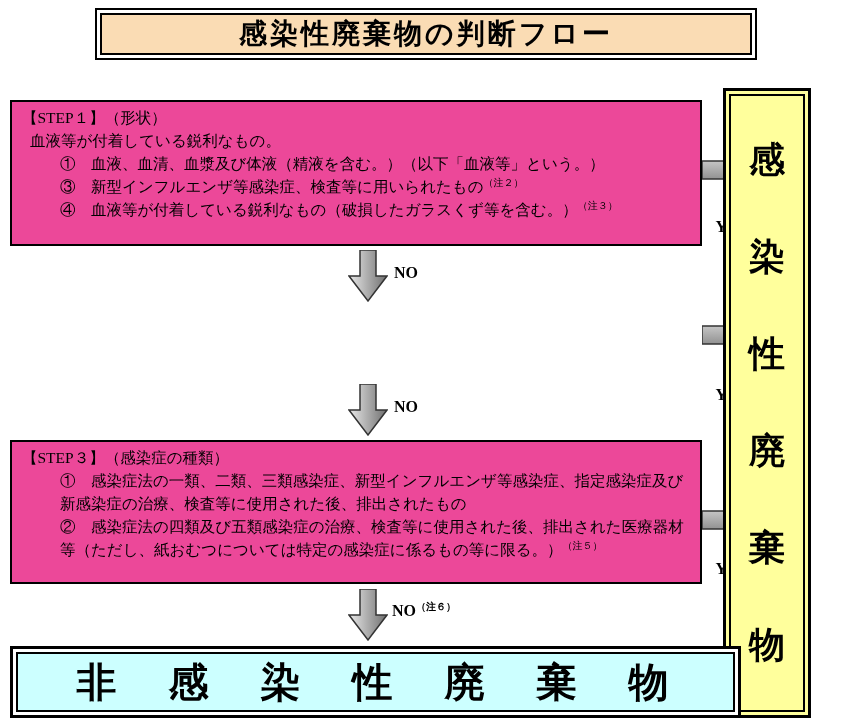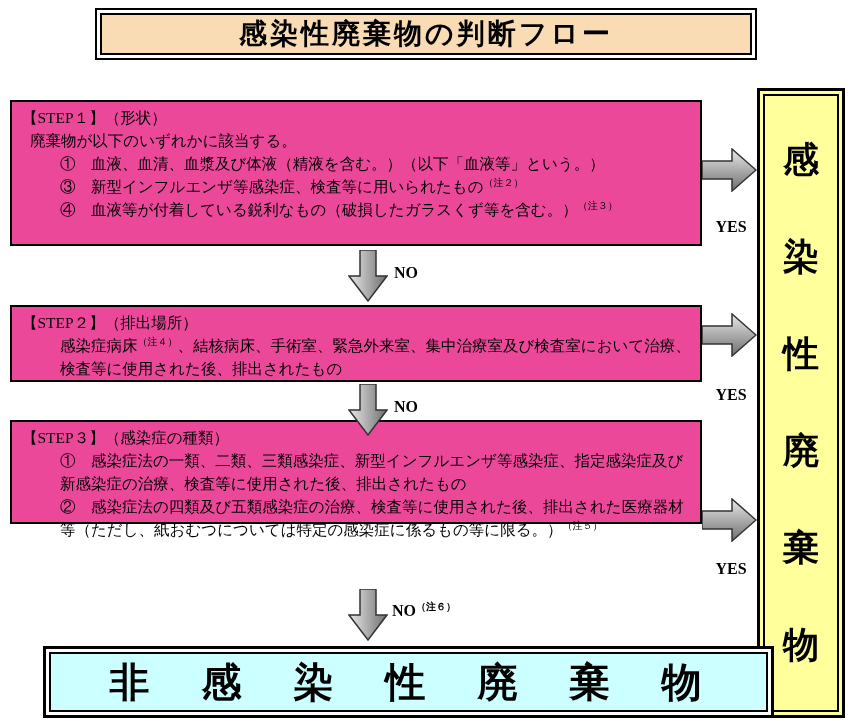--- a/index.html
+++ b/index.html
@@ -13,36 +13,36 @@
   .title-inner { width:100%; height:100%; border:2px solid #000;
                  background:var(--title-bg,#fadcb4);
                  display:flex; align-items:center; justify-content:center;
                  font-size:28px; font-weight:bold; letter-spacing:3px; }
 
   
   .step { position:absolute; left:10px; width:692px; border:2px solid #000;
           background:#ec4899; font-size:15.5px; line-height:23px; padding:4px 8px 2px 10px; }
   .box1 { top:100px; height:146px; }
   .box2 { top:305px; height:77px; }
-  .box3 { top:420px; height:104px; }
+  .box3 { top:440px; height:144px; }
   .intro { padding-left:8px; }
   .item, .body { padding-left:6px;margin-left:32px; }
   sup.note { font-size:10px; line-height:0; }
 
   
-  .infectious { position:absolute; left:757px; top:88px; width:88px; height:630px;
+  .infectious { position:absolute; left:723px; top:88px; width:88px; height:630px;
                 border:3px solid #000; background:var(--infectious-bg,#ffff9c); padding:3px; }
   .infectious-inner { width:100%; height:100%; border:2px solid #000;
                       display:flex; align-items:center; justify-content:center; }
   .infectious-text { width:40px; font-size:36px; font-weight:bold; line-height:97px;
                      text-align:center; word-break:break-all; }
 
   
   .non-infectious { position:absolute; left:10px; top:646px; width:731px; height:72px;
-                    border:3px solid #000; background:#fff; padding:3px;margin-left:33px; }
+                    border:3px solid #000; background:#fff; padding:3px; }
   .non-infectious-inner { width:100%; height:100%; border:2px solid #000;
                           background:var(--non-infectious-bg,#ccffff);
                           display:flex; align-items:center; justify-content:center;
                           font-size:40px; font-weight:bold; letter-spacing:6px; }
 
   
   .arrow { position:absolute; }
   .arrow svg { display:block; width:100%; height:100%; }
   .ar1 { left:702px; top:148px; width:55px; height:44px; }
   .ar2 { left:702px; top:313px; width:55px; height:44px; }
@@ -78,30 +78,26 @@
 </svg>
 
 <div class="flow">
 
   <div class="title-box">
     <div class="title-inner">感染性廃棄物の判断フロー</div>
   </div>
 
   <div class="step box1">
     <div class="heading">【STEP１】（形状）</div>
-    <div class="intro">廃棄物が以下のいずれかに該当する。</div>
+    <div class="intro">血液等が付着している鋭利なもの。</div>
     <div class="item"><span>①　血液、血清、血漿及び体液（精液を含む。）（以下「血液等」という。）</span><sup class="note"></sup></div>
     <div class="item"><span>③　新型インフルエンザ等感染症、検査等に用いられたもの</span><sup class="note">（注２）</sup></div>
     <div class="item"><span>④　血液等が付着している鋭利なもの（破損したガラスくず等を含む。）</span><sup class="note">（注３）</sup></div>
   </div>
 
-  <div class="step box2">
-    <div class="heading">【STEP２】（排出場所）</div>
-    <div class="body"><span>感染症病床</span><sup class="note">（注４）</sup><span>、結核病床、手術室、緊急外来室、集中治療室及び検査室において治療、検査等に使用された後、排出されたもの</span></div>
-  </div>
 
   <div class="step box3">
     <div class="heading">【STEP３】（感染症の種類）</div>
     <div class="item"><span>①　感染症法の一類、二類、三類感染症、新型インフルエンザ等感染症、指定感染症及び新感染症の治療、検査等に使用された後、排出されたもの</span><sup class="note"></sup></div>
     <div class="item"><span>②　感染症法の四類及び五類感染症の治療、検査等に使用された後、排出された医療器材等（ただし、紙おむつについては特定の感染症に係るもの等に限る。）</span><sup class="note">（注５）</sup></div>
   </div>
 
   <div class="arrow ar1">
     <svg viewBox="0 0 55 44">
         <polygon points="0,13 30,13 30,1 54,22 30,43 30,31 0,31" fill="url(#gv)" stroke="#333" stroke-width="1.5"></polygon>

